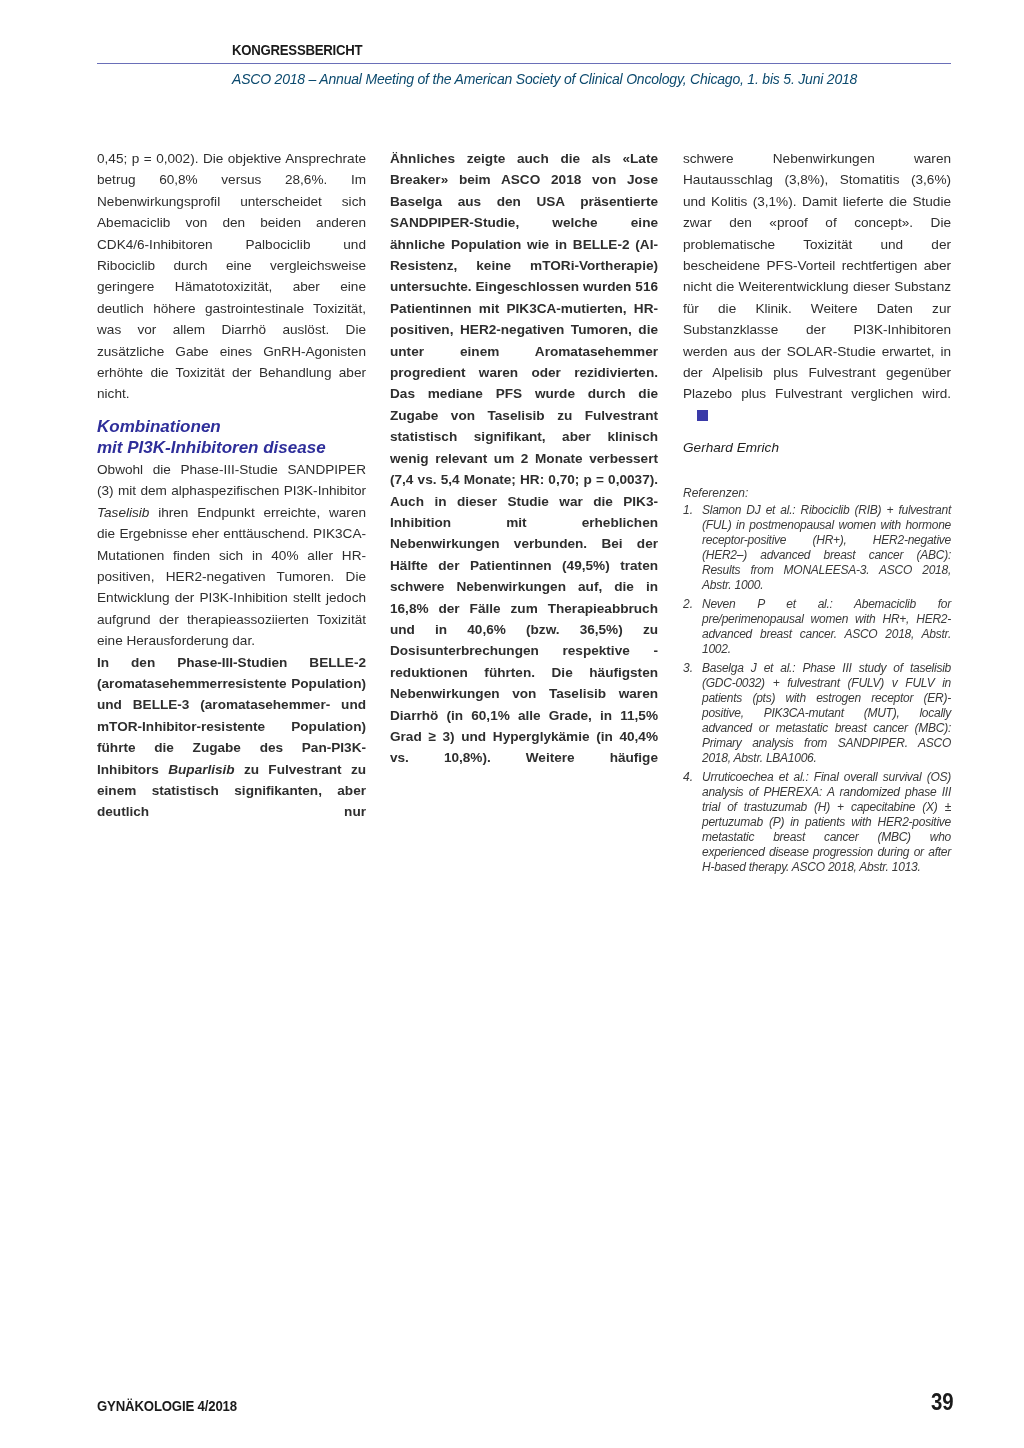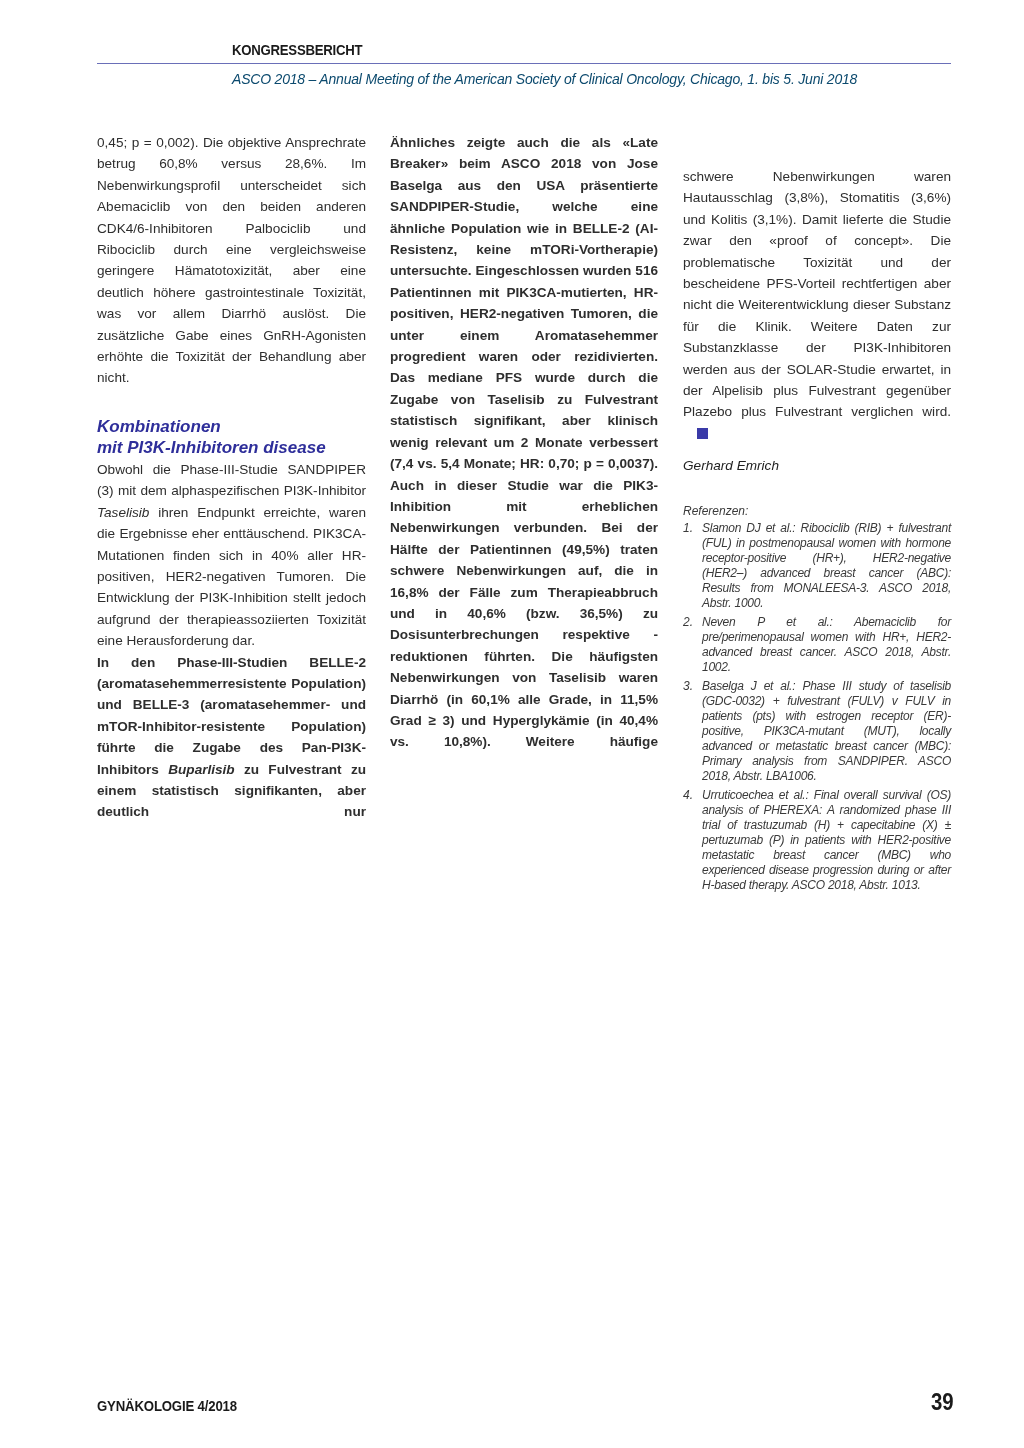--- a/index.html
+++ b/index.html
@@ -16,30 +16,30 @@
     .hdr-rule {
       position: absolute; left: 97px; top: 63px; width: 854px; height: 1px;
       background: #6a6fb8;
     }
     .hdr-sub {
       position: absolute; left: 232px; top: 71px; width: 720px;
       font-size: 14px; font-style: italic; color: #0c4a6e;
       letter-spacing: -0.2px; white-space: nowrap;
     }
     .col {
-      position: absolute; top: 132px;
+      position: absolute; top: 148px;
       font-size: 13.6px; line-height: 21.4px; color: #2e2e2e;
       text-align: justify; hyphens: manual;
     }
     .col p { margin: 0; }
     .c1 { left: 97px; width: 269px; }
     .c2 { left: 390px; width: 268px; }
-    .c3 { left: 683px; width: 268px; margin-top: 34px; }
+    .c3 { left: 683px; width: 268px; }
     .sec-head {
-      margin: 27px 0 0 0; font-size: 17px; line-height: 21.5px;
+      margin: 11px 0 0 0; font-size: 17px; line-height: 21.5px;
       font-weight: bold; font-style: italic; color: #2e2e9a;
     }
     .end-square {
       display: inline-block; width: 11px; height: 11px; background: #3a3aa8;
       margin-left: 14px; vertical-align: -1px;
     }
     .author {
       text-align: left; font-style: italic; margin-top: 11px !important; color: #222;
     }
     .refs { margin-top: 27px; font-size: 12px; line-height: 15px; font-style: italic; color: #3a3a3a; }

